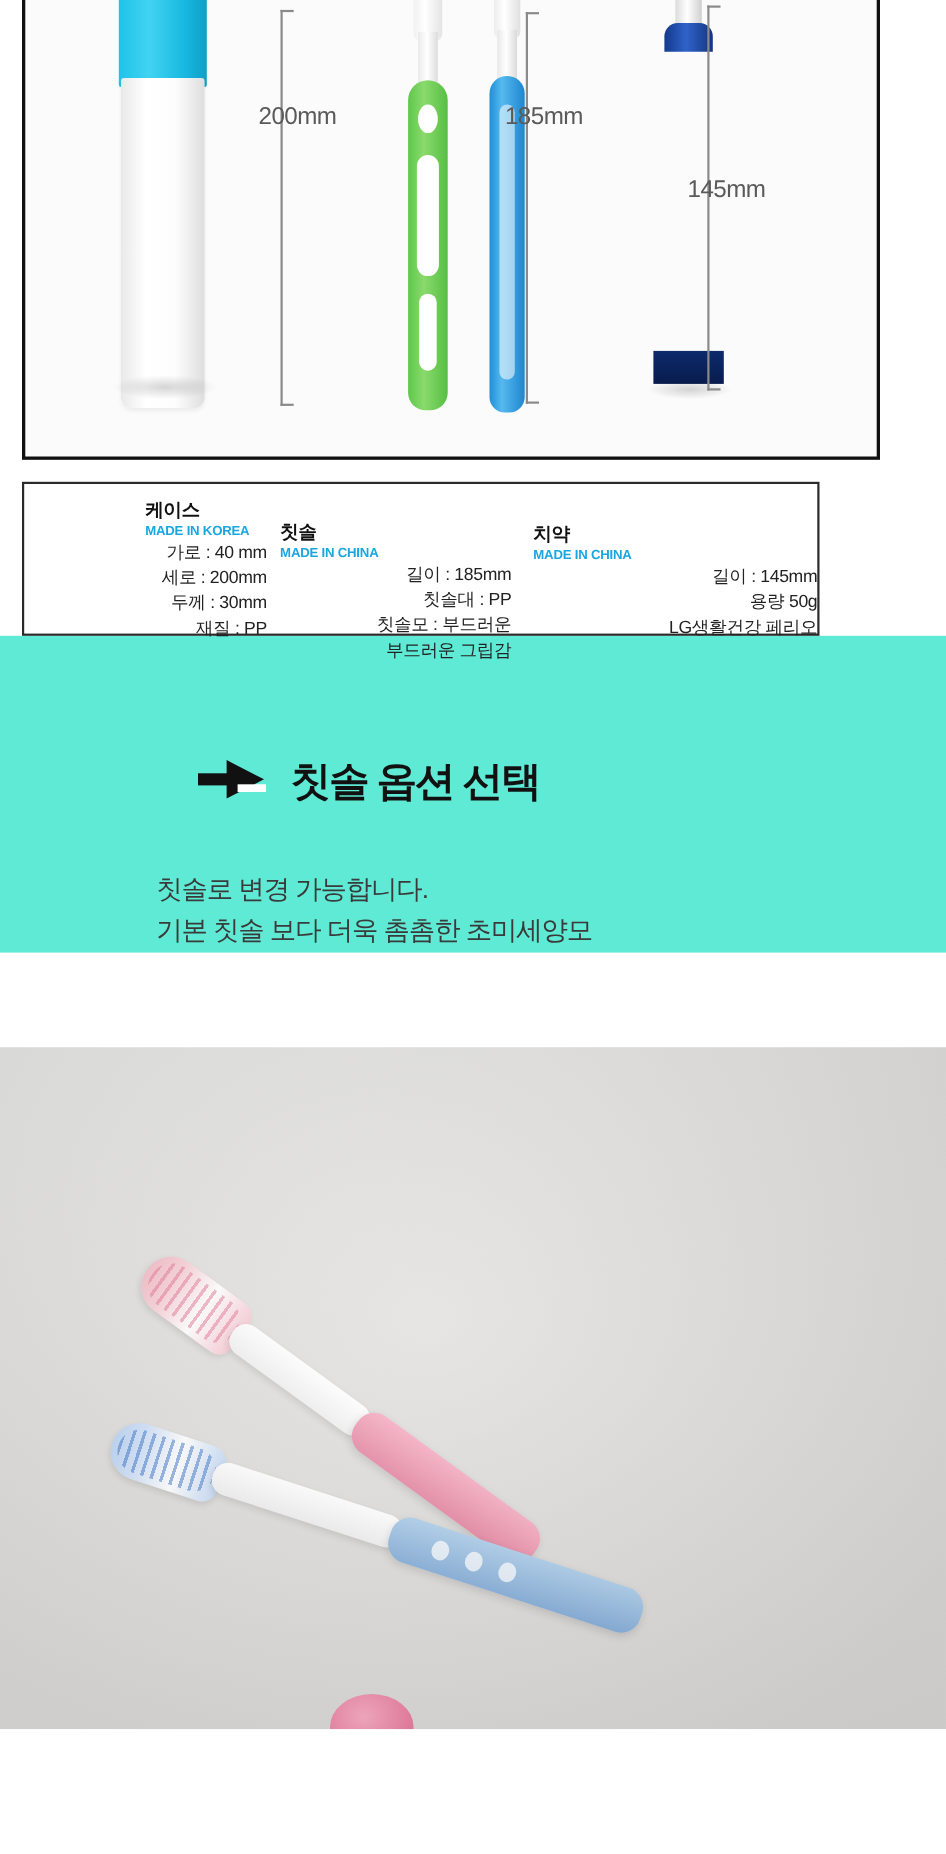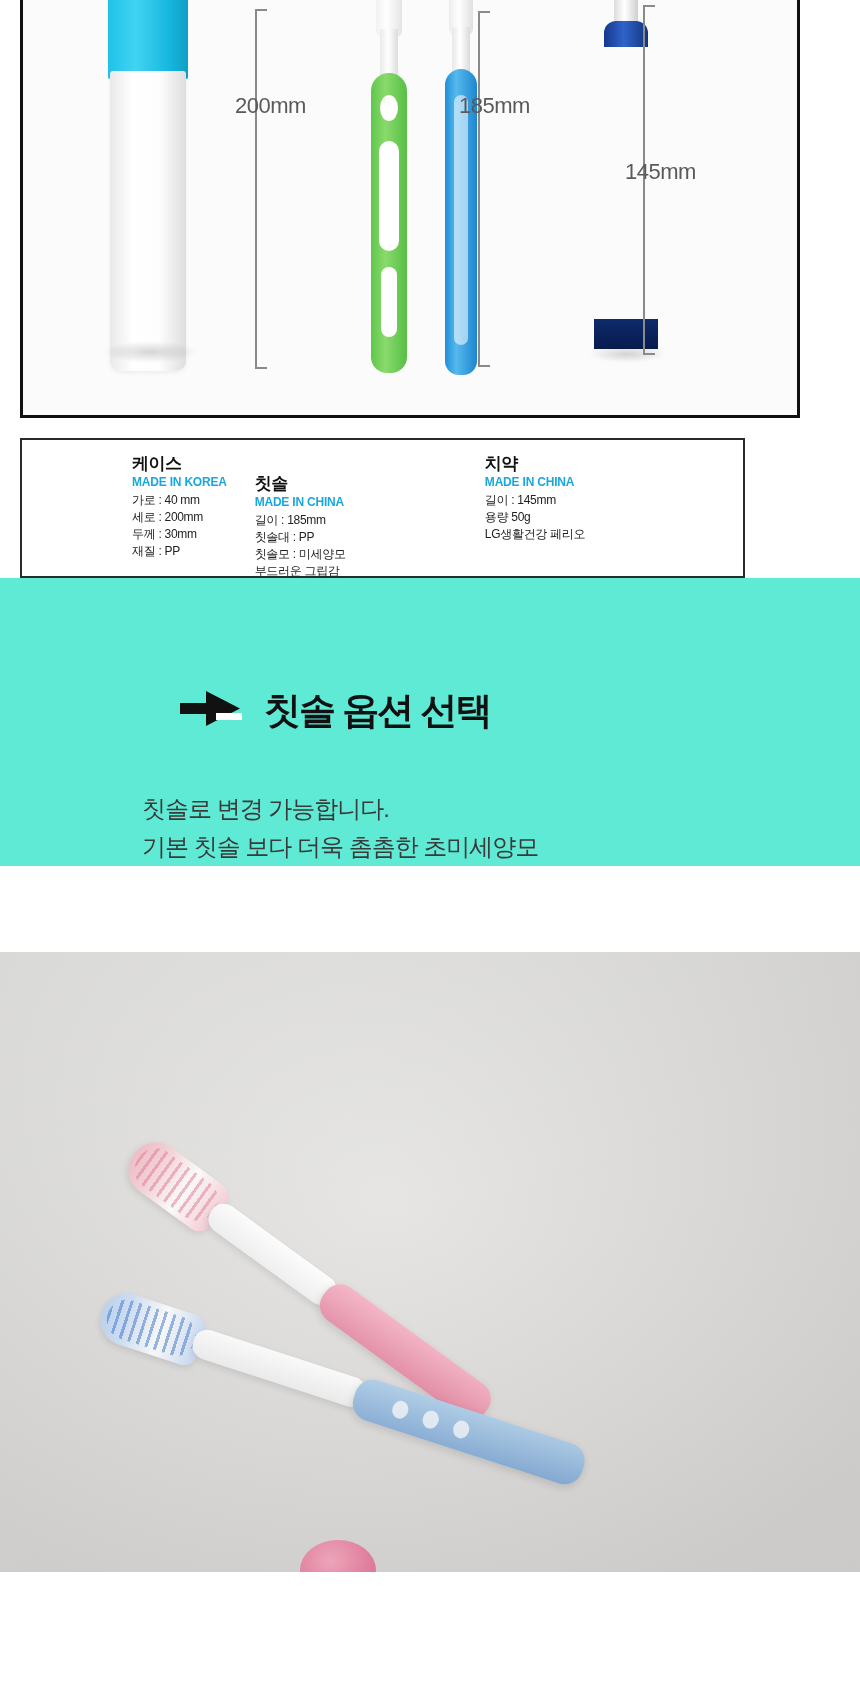--- a/index.html
+++ b/index.html
@@ -207,41 +207,42 @@
     background: #ffffff;
   }
   .spec-cols {
     display: flex;
     height: 100%;
     padding: 14px 0 0 0;
   }
   .spec-col { position: relative; }
   .spec-col.c1 { width: 230px; padding-left: 110px; }
   .spec-col.c2 { width: 240px; padding-left: 12px; margin-top: 20px; }
-  .spec-col.c3 { width: 300px; padding-left: 20px; }
+  .spec-col.c3 { width: 300px; padding-left: 20px; margin-top: 22px; }
   .spec-title {
     font-size: 17px;
     font-weight: bold;
     color: #111;
     letter-spacing: -0.5px;
     line-height: 1.2;
   }
   .spec-made {
     font-size: 12px;
     font-weight: bold;
     color: #1aa7e0;
     letter-spacing: -0.2px;
     margin-top: 1px;
     margin-bottom: 3px;
   }
   .spec-line {
-    font-size: 12px;
+    font-size: 16px;
     color: #222;
     line-height: 1.42;
     letter-spacing: -0.3px;
+    text-align: right;
   }
 
   
   .option-section {
     padding: 108px 0 0 0;
     background: #5eead4;
   }
   .option-heading {
     display: flex;
     align-items: center;
@@ -404,21 +405,21 @@
         <div class="spec-line">세로 : 200mm</div>
         <div class="spec-line">두께 : 30mm</div>
         <div class="spec-line">재질 : PP</div>
       </div>
 
       <div class="spec-col c2">
         <div class="spec-title">칫솔</div>
         <div class="spec-made">MADE IN CHINA</div>
         <div class="spec-line">길이 : 185mm</div>
         <div class="spec-line">칫솔대 : PP</div>
-        <div class="spec-line">칫솔모 : 미세양모</div>
+        <div class="spec-line">칫솔모 : 부드러운</div>
         <div class="spec-line">부드러운 그립감</div>
       </div>
 
       <div class="spec-col c3">
         <div class="spec-title">치약</div>
         <div class="spec-made">MADE IN CHINA</div>
         <div class="spec-line">길이 : 145mm</div>
         <div class="spec-line">용량 50g</div>
         <div class="spec-line">LG생활건강 페리오</div>
       </div>

